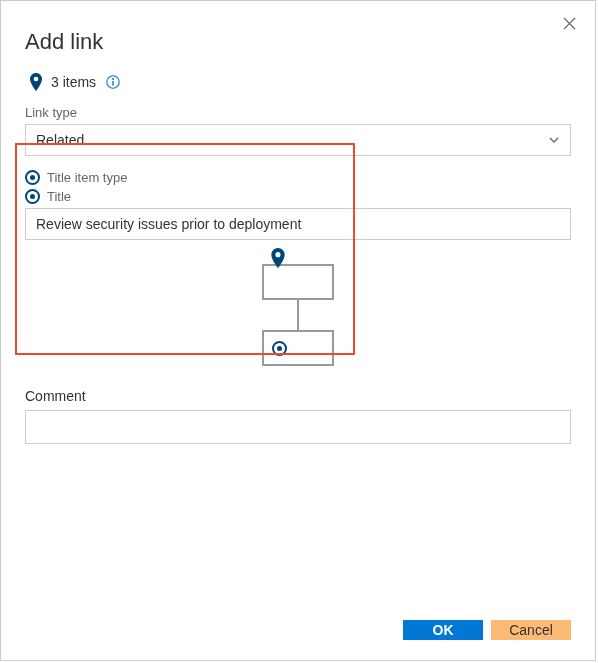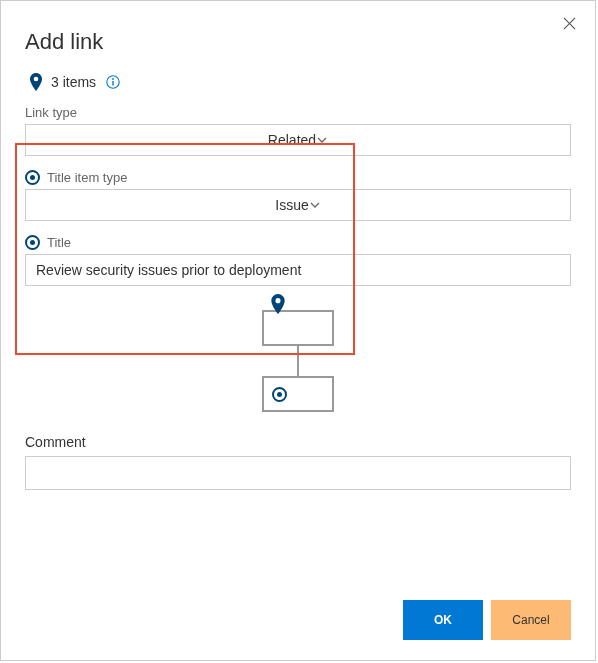--- a/index.html
+++ b/index.html
@@ -105,21 +105,21 @@
       font-size: 14px;
       font-family: inherit;
       background: #fff;
       color: #333;
       margin-bottom: 14px;
       position: relative;
     }
     .select-field {
       display: flex;
       align-items: center;
-      justify-content: center;
+      justify-content: space-between;
       cursor: pointer;
       height: 32px;
     }
     .text-field {
       height: 32px;
       margin-bottom: 20px;
     }
     .chevron {
       width: 12px;
       height: 12px;
@@ -172,23 +172,23 @@
     .footer {
       position: absolute;
       bottom: 20px;
       right: 24px;
       display: flex;
       gap: 8px;
       align-items: center;
     }
     .btn {
       min-width: 80px;
-      height: 40px;
+      height: 20px;
       padding: 0 18px;
-      font-size: 12px;
+      font-size: 14px;
       font-family: inherit;
       border: none;
       cursor: pointer;
       display: flex;
       align-items: center;
       justify-content: center;
     }
     .btn-primary {
       background: #0078d4;
       color: #fff;
@@ -238,26 +238,20 @@
         <path d="M2 4 L6 8 L10 4" fill="none" stroke="#666" stroke-width="1.3"></path>
       </svg>
     </div>
 
     <div class="form-label">
       <svg class="ring-icon" viewBox="0 0 15 15">
         <circle cx="7.5" cy="7.5" r="6.5" fill="none" stroke="#004578" stroke-width="2"></circle>
         <circle cx="7.5" cy="7.5" r="2.5" fill="#004578"></circle>
       </svg>
       <span>Title item type</span>
-    </div>
-    <div class="select-field">
-      <span>Issue</span>
-      <svg class="chevron" viewBox="0 0 12 12">
-        <path d="M2 4 L6 8 L10 4" fill="none" stroke="#666" stroke-width="1.3"></path>
-      </svg>
     </div>
 
     <div class="form-label">
       <svg class="ring-icon" viewBox="0 0 15 15">
         <circle cx="7.5" cy="7.5" r="6.5" fill="none" stroke="#004578" stroke-width="2"></circle>
         <circle cx="7.5" cy="7.5" r="2.5" fill="#004578"></circle>
       </svg>
       <span>Title</span>
     </div>
     <input type="text" class="text-field" value="Review security issues prior to deployment" style="">

